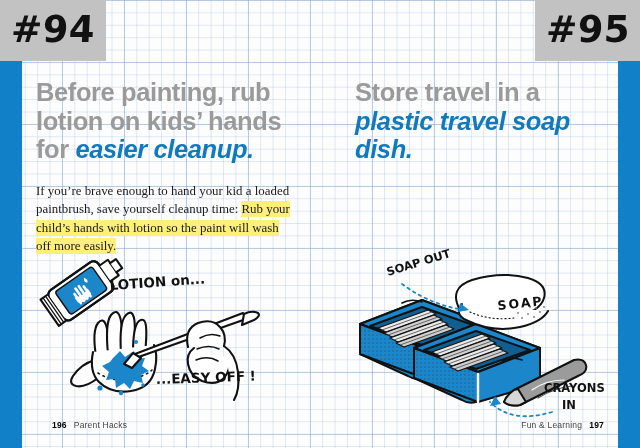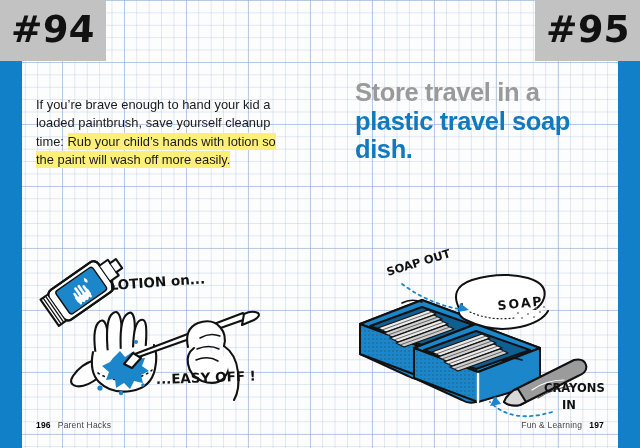--- a/index.html
+++ b/index.html
@@ -45,43 +45,43 @@
   .col{position:absolute;top:78px;width:258px;}
   .col.left{left:36px;}
   .col.right{left:355px;}
 
   h2{
     margin:0;
     font-family:"Liberation Sans", sans-serif;
     font-size:25.5px;font-weight:700;line-height:1.125;
     color:#9a9a9a;letter-spacing:-.4px;
   }
-  h2 .hl{color:#1179be;}
+  h2 .hl{color:#1179be;font-style:italic;}
 
   .body{
     margin-top:18px;
-    font-family:Liberation Sans, sans-serif;
+    font-family:Liberation Serif, serif;
     font-size:12.9px;line-height:1.42;color:#1a1a1a;
     text-align:left;
   }
   .body .mark{
     background:#fdf07a;
     box-decoration-break:clone;
     -webkit-box-decoration-break:clone;
     padding:1px 0;
   }
 
   
   .footer{
     position:absolute;bottom:18px;
     font-family:"Liberation Sans", sans-serif;
     font-size:8.5px;color:#444;letter-spacing:.2px;
     white-space:nowrap;
   }
-  .footer.left{left:36px;}
+  .footer.left{left:52px;}
   .footer.right{right:36px;}
   .footer b{color:#000;font-weight:700;}
   .footer .sep{display:inline-block;width:7px;}
 
   
   .illus{position:absolute;}
   .illus.l{left:38px;top:252px;width:262px;height:155px;}
   .illus.r{left:352px;top:262px;width:276px;height:152px;}
   svg{display:block;overflow:visible;}
 </style>
@@ -94,20 +94,21 @@
   <div class="spine right"></div>
 
   <div class="badge left">
     <span>#94</span>
   </div>
   <div class="badge right">
     <span>#95</span>
   </div>
 
   <div class="col left">
+    <h2><span>Before painting, rub lotion on kids’ hands for </span><span class="hl">easier cleanup.</span></h2>
 
     <p class="body"><span>If you’re brave enough to hand your kid a loaded paintbrush, save yourself cleanup time: </span><span class="mark">Rub your child’s hands with lotion so the paint will wash off more easily.</span></p>
   </div>
 
   <div class="illus l">
     <svg width="262" height="155" viewBox="0 0 262 155">
       <g fill="none" stroke="#111" stroke-width="2.1" stroke-linecap="round" stroke-linejoin="round">
 
         <g transform="rotate(-35 52 52)">
           <rect x="22" y="18" width="60" height="36" rx="6" fill="#fff"></rect>

